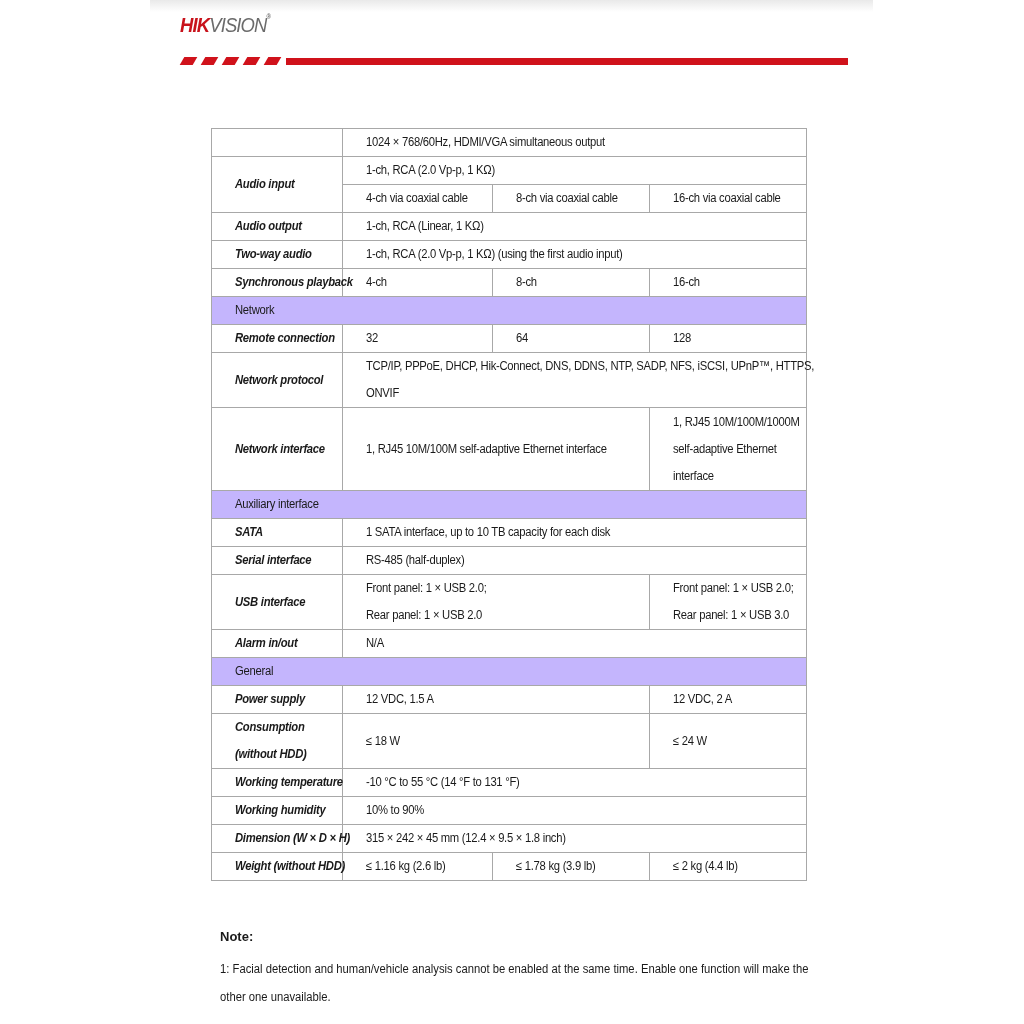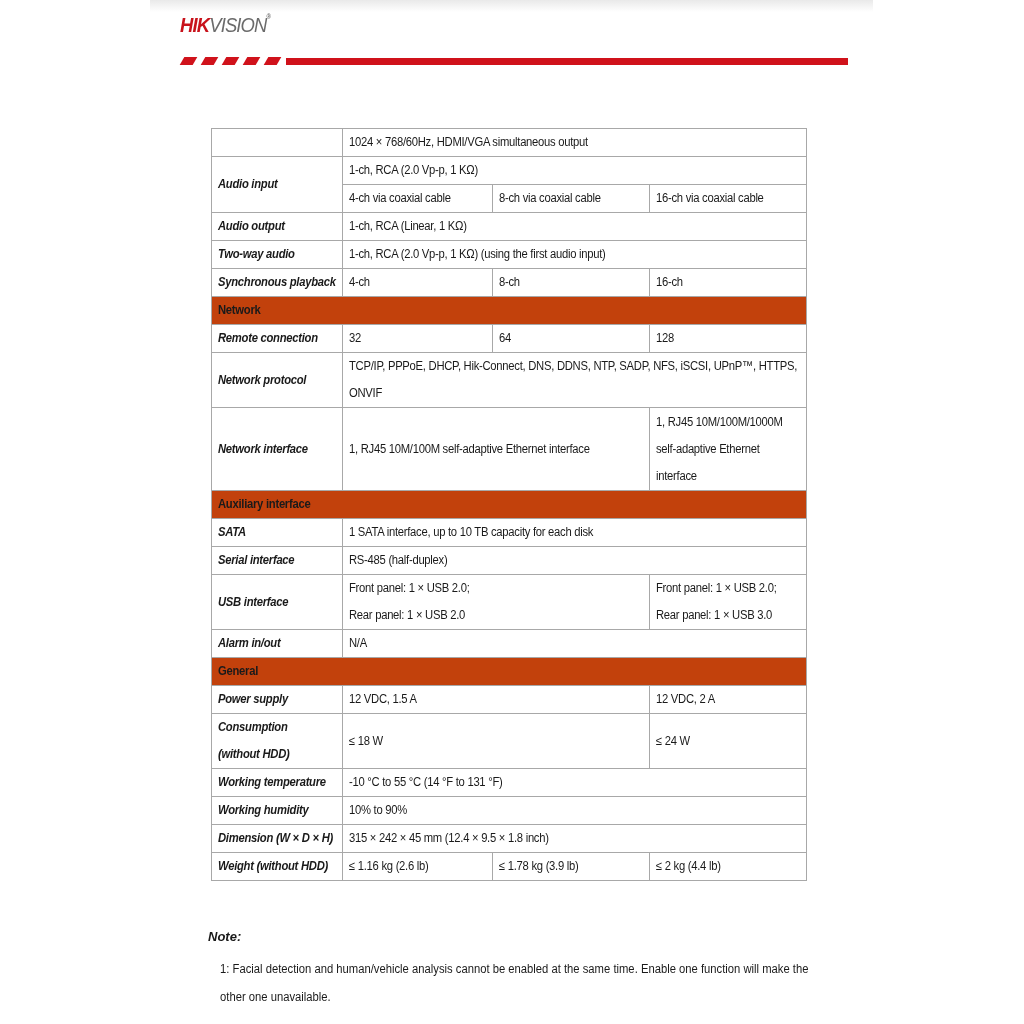--- a/index.html
+++ b/index.html
@@ -23,30 +23,30 @@
     position:absolute; top:0; width:13px; height:8px; background:#d0121b;
     transform:skewX(-30deg);
   }
   .bar { position:absolute; left:106px; top:1px; height:7px; width:562px; background:#d0121b; }
 
   table.spec {
     position:absolute; left:211px; top:128px; width:595px;
     border-collapse:collapse; font-size:12.5px; table-layout:fixed;
   }
   table.spec td {
-    border:1px solid #a8a8a8; padding:0 6px; height:27px; vertical-align:middle;
+    border:1px solid #a8a8a8; padding:0 23px; height:27px; vertical-align:middle;
     line-height:27px; letter-spacing:-0.3px;
     transform-origin:left;
     margin-top:44px;
   }
   table.spec td.lbl { font-weight:bold; width:119px;font-style:italic; }
-  table.spec td.sec { background:#c2410c; font-weight:bold; height:26px; }
+  table.spec td.sec { background:#c4b5fd; font-weight:normal; height:26px; }
   .txt { display:inline-block; transform:scaleX(0.9); transform-origin:left; white-space:nowrap; }
   .note-title {
-    position:absolute; left:208px; top:929px; font-size:13px; font-weight:bold; font-style:italic;
+    position:absolute; left:220px; top:929px; font-size:13px; font-weight:bold; 
   }
   .note-text {
     position:absolute; left:220px; top:955px; width:600px; font-size:12.5px; line-height:28px;
     transform:scaleX(0.9); transform-origin:left; width:660px;
   }
 </style>
 </head>
 <body>
 
 <div class="top-shade"></div>

